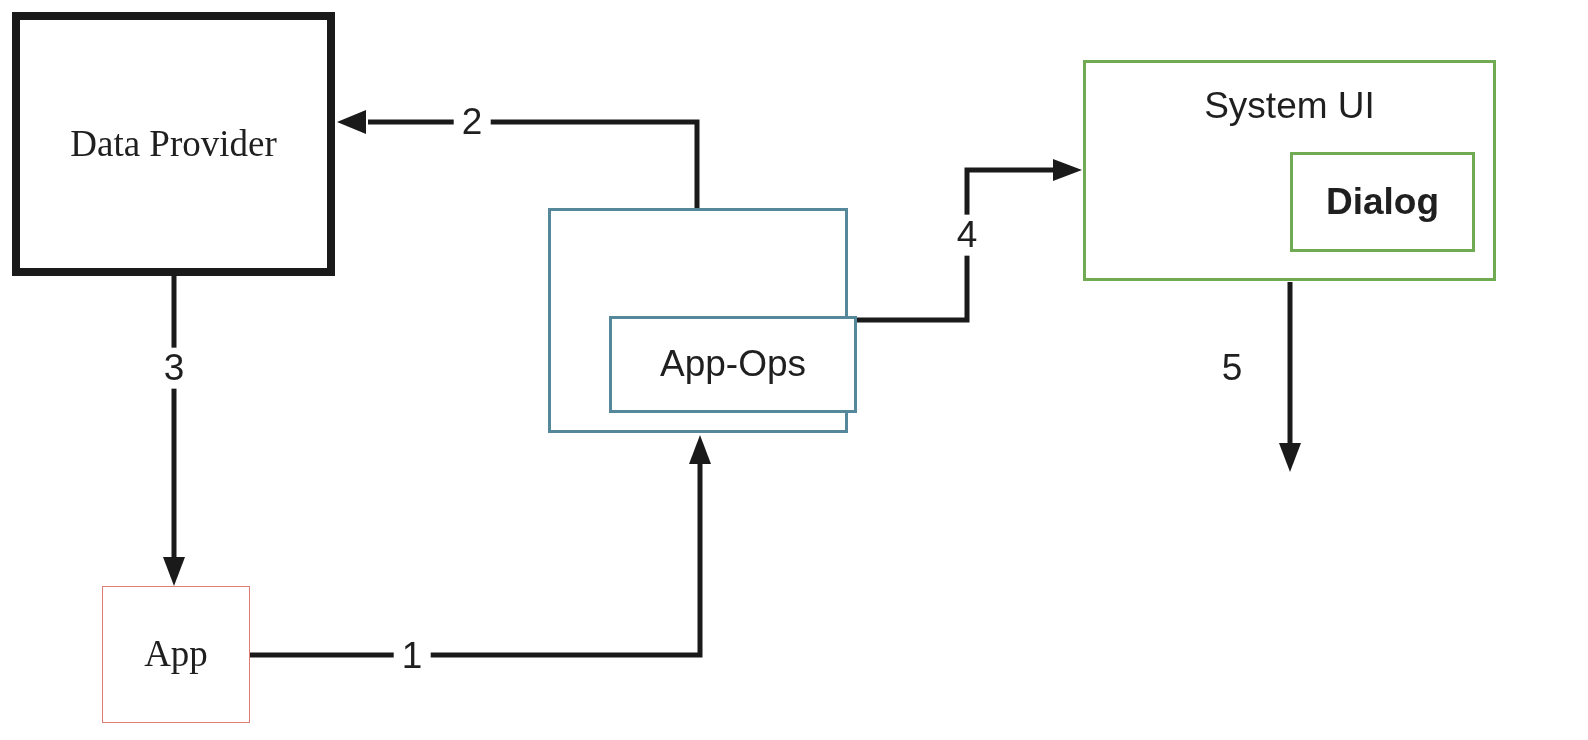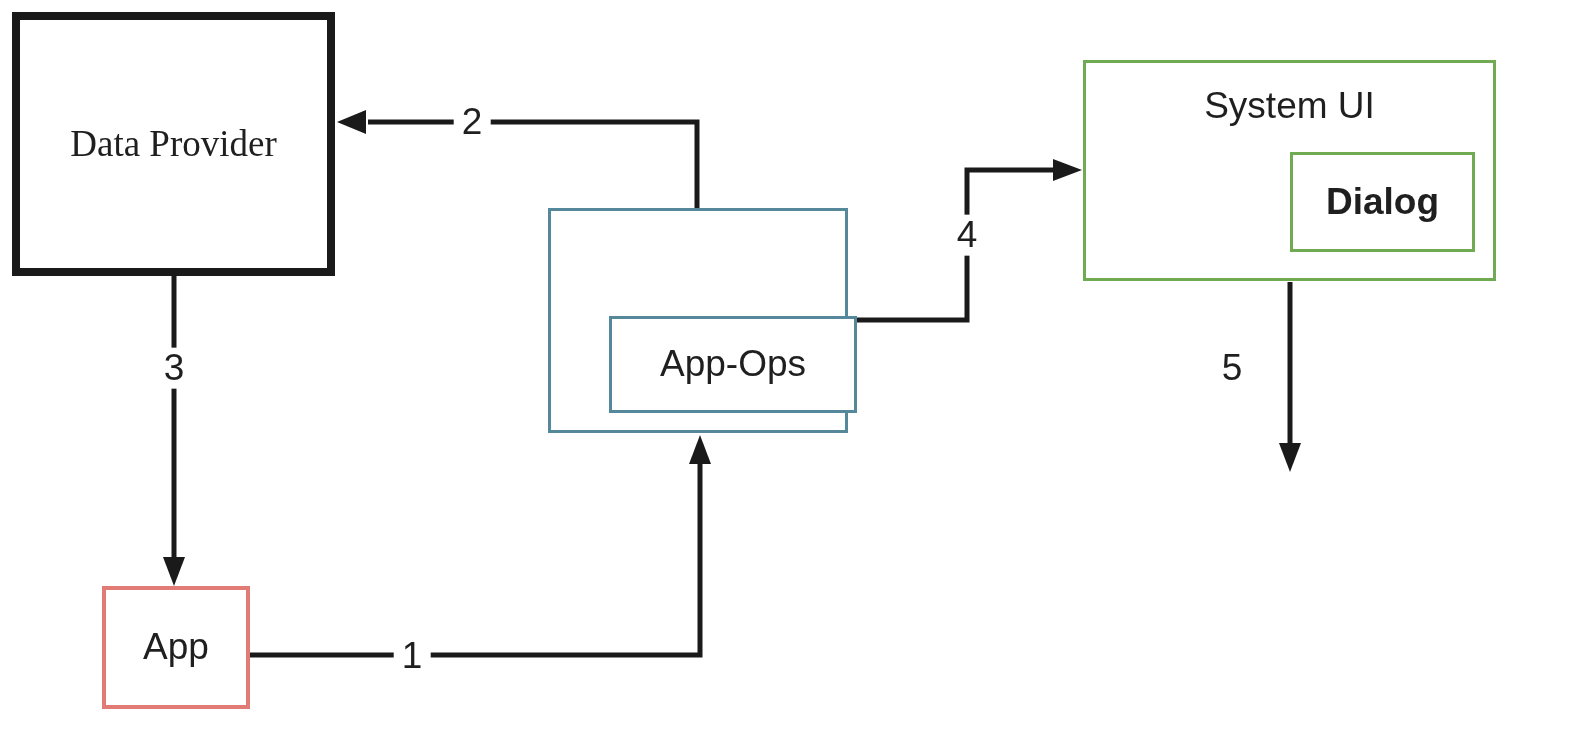--- a/index.html
+++ b/index.html
@@ -37,21 +37,21 @@
     font-size: 37px;
     line-height: 1.1;
     white-space: nowrap;
   }
   .node.top-label {
     align-items: flex-start;
     padding-top: 23px;
   }
   
   .node-data-provider   { left: 12px;   top: 12px;  width: 323px; height: 264px; border: 8px solid #7f1d1d; font-family: Liberation Serif, serif; }
-  .node-app             { left: 102px;  top: 586px; width: 148px; height: 123px; border: 4px solid #22c55e; }
+  .node-app             { left: 102px;  top: 586px; width: 148px; height: 137px; border: 1px solid #22c55e; font-family: Liberation Serif, serif; }
   .node-system          { left: 548px;  top: 208px; width: 300px; height: 225px; border: 3px solid #55889b; }
   .node-system-ui       { left: 1083px; top: 60px;  width: 413px; height: 221px; border: 3px solid #70ab53; }
   .node-permission-mgr  { left: 1010px; top: 473px; width: 493px; height: 210px; border: 4px solid #473d94; }
   
   .node-app-ops         { left: 19px;  top: 105px; width: 248px; height: 97px;  border: 3px solid #55889b; margin-left: 39px; }
   .node-dialog          { left: 204px; top: 89px;  width: 185px; height: 100px; border: 3px solid #70ab53; font-weight: bold; }
   .edge-label {
     position: absolute;
     transform: translate(-50%, -50%);
     background: #ffffff;

